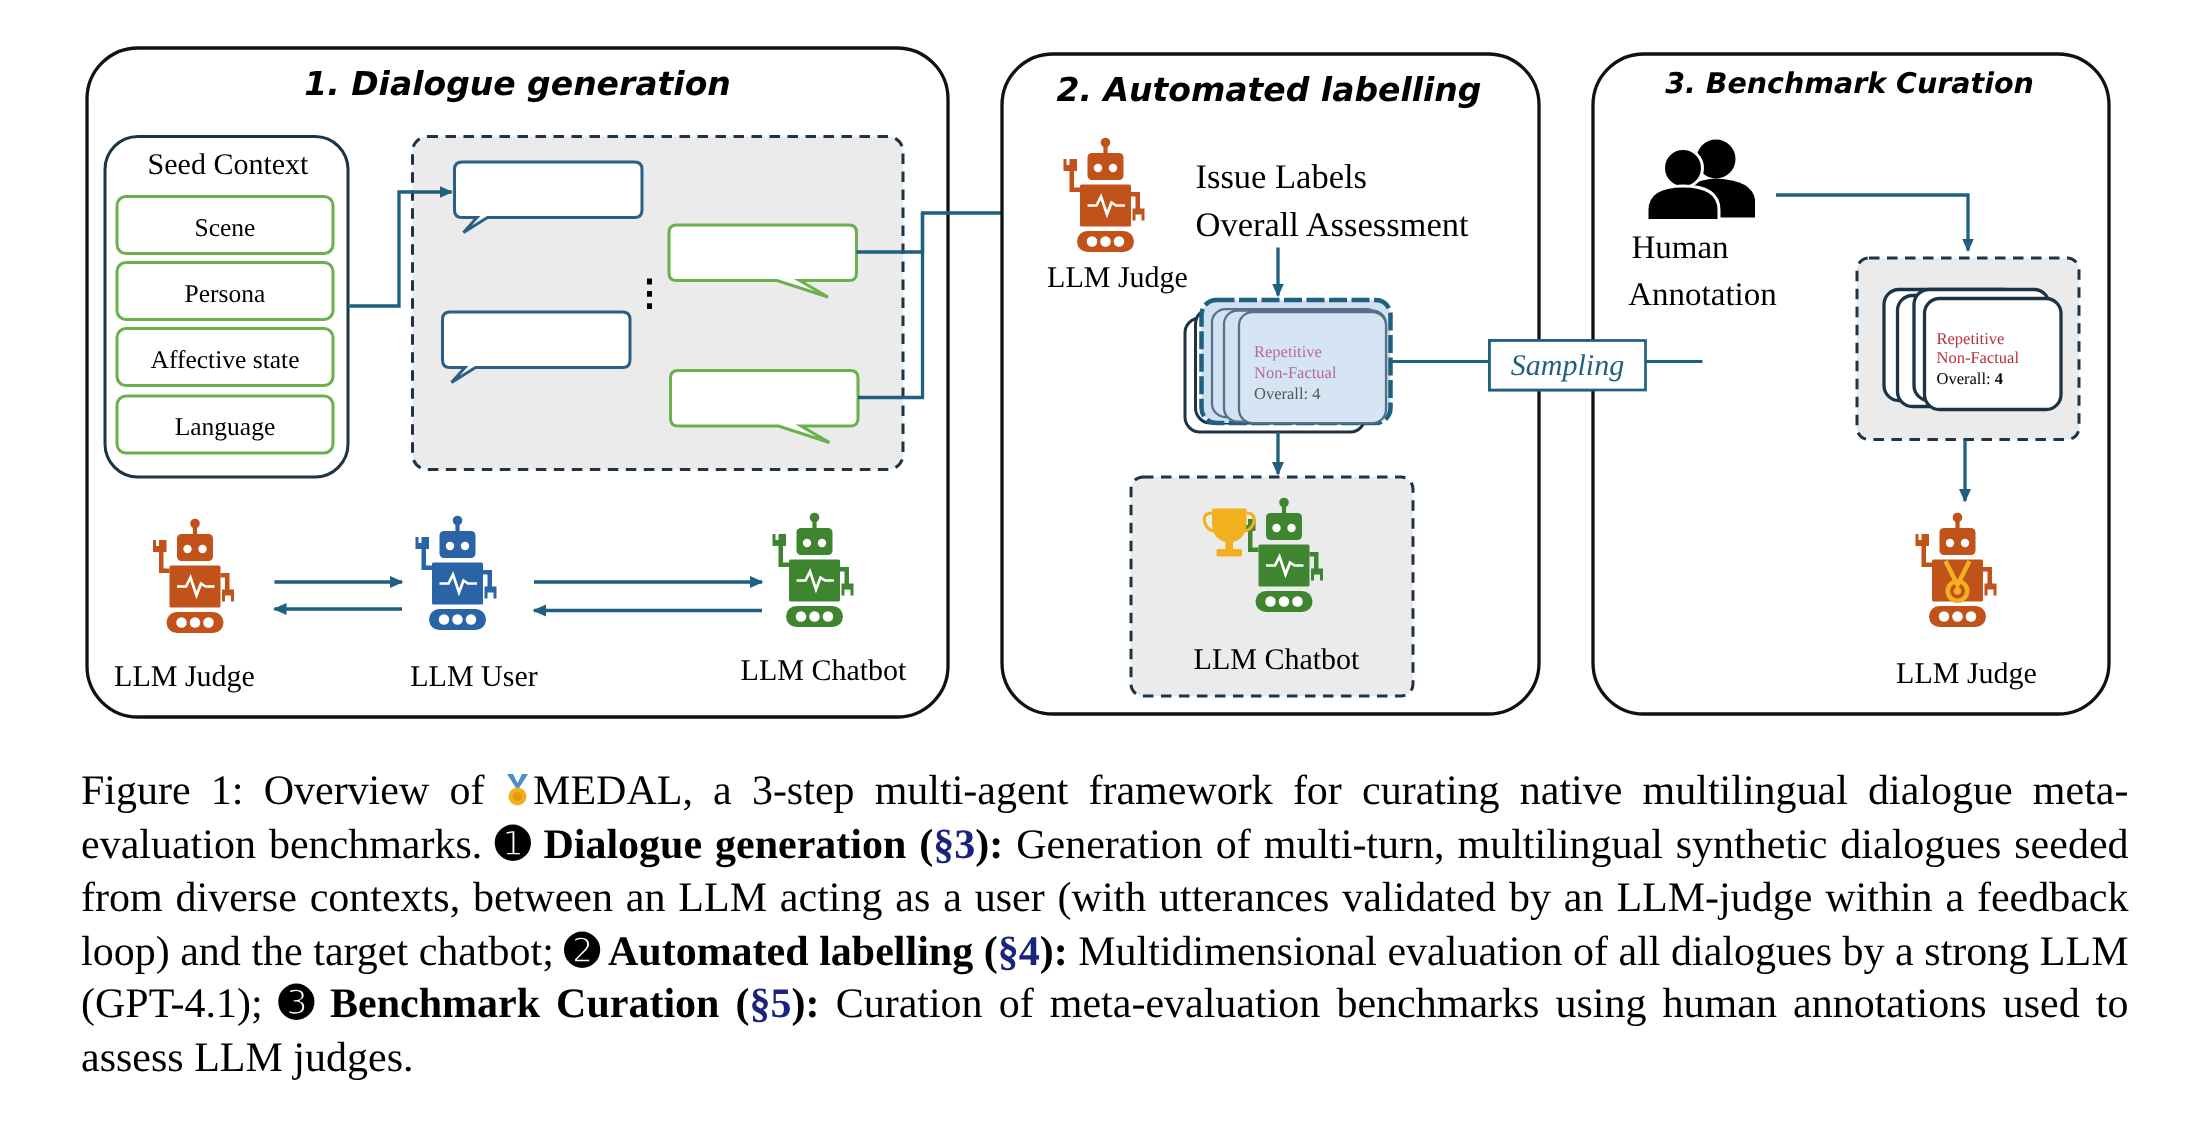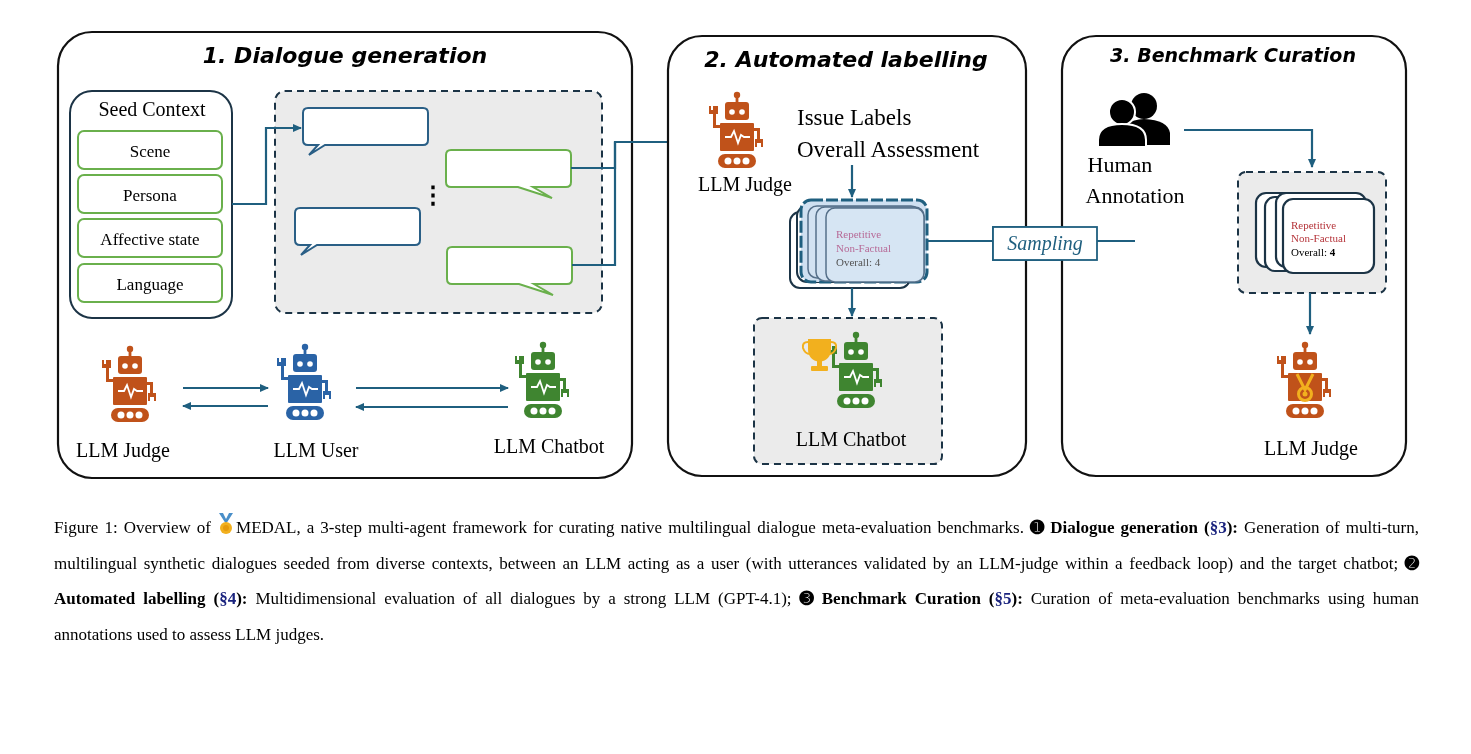--- a/index.html
+++ b/index.html
@@ -1,18 +1,18 @@
 <!DOCTYPE html>
 <html><head>
 <meta charset="utf-8">
 <style>
   html, body { margin: 0; padding: 0; background: #ffffff; }
   body { width: 1471px; height: 754px; position: relative; overflow: hidden; font-family: "Liberation Serif", serif; color: #000; }
   #diagram { position: absolute; left: 0; top: 0; width: 1471px; height: 490px; }
-  .caption { position: absolute; left: 54px; top: 510px; width: 1365px; font-family: "Liberation Serif", serif; font-size: 17px; line-height: 35.5px; color: #000; text-align: justify; }
+  .caption { position: absolute; left: 54px; top: 510px; width: 1365px; font-family: "Liberation Serif", serif; font-size: 28px; line-height: 35.5px; color: #000; text-align: justify; }
   .caption b { font-weight: bold; }
   .caption .ref { color: #1a237e; }
   .medal-inline { display: inline-block; vertical-align: -2px; margin-right: 1px; }
   svg text { font-family: "Liberation Serif", serif; }
   svg .title { font-family: "DejaVu Sans", sans-serif; font-weight: bold; font-style: italic; }
 </style>
 </head>
 <body>
 
 <svg id="diagram" width="1471" height="490" viewBox="0 0 1471 490" xmlns="http://www.w3.org/2000/svg">

